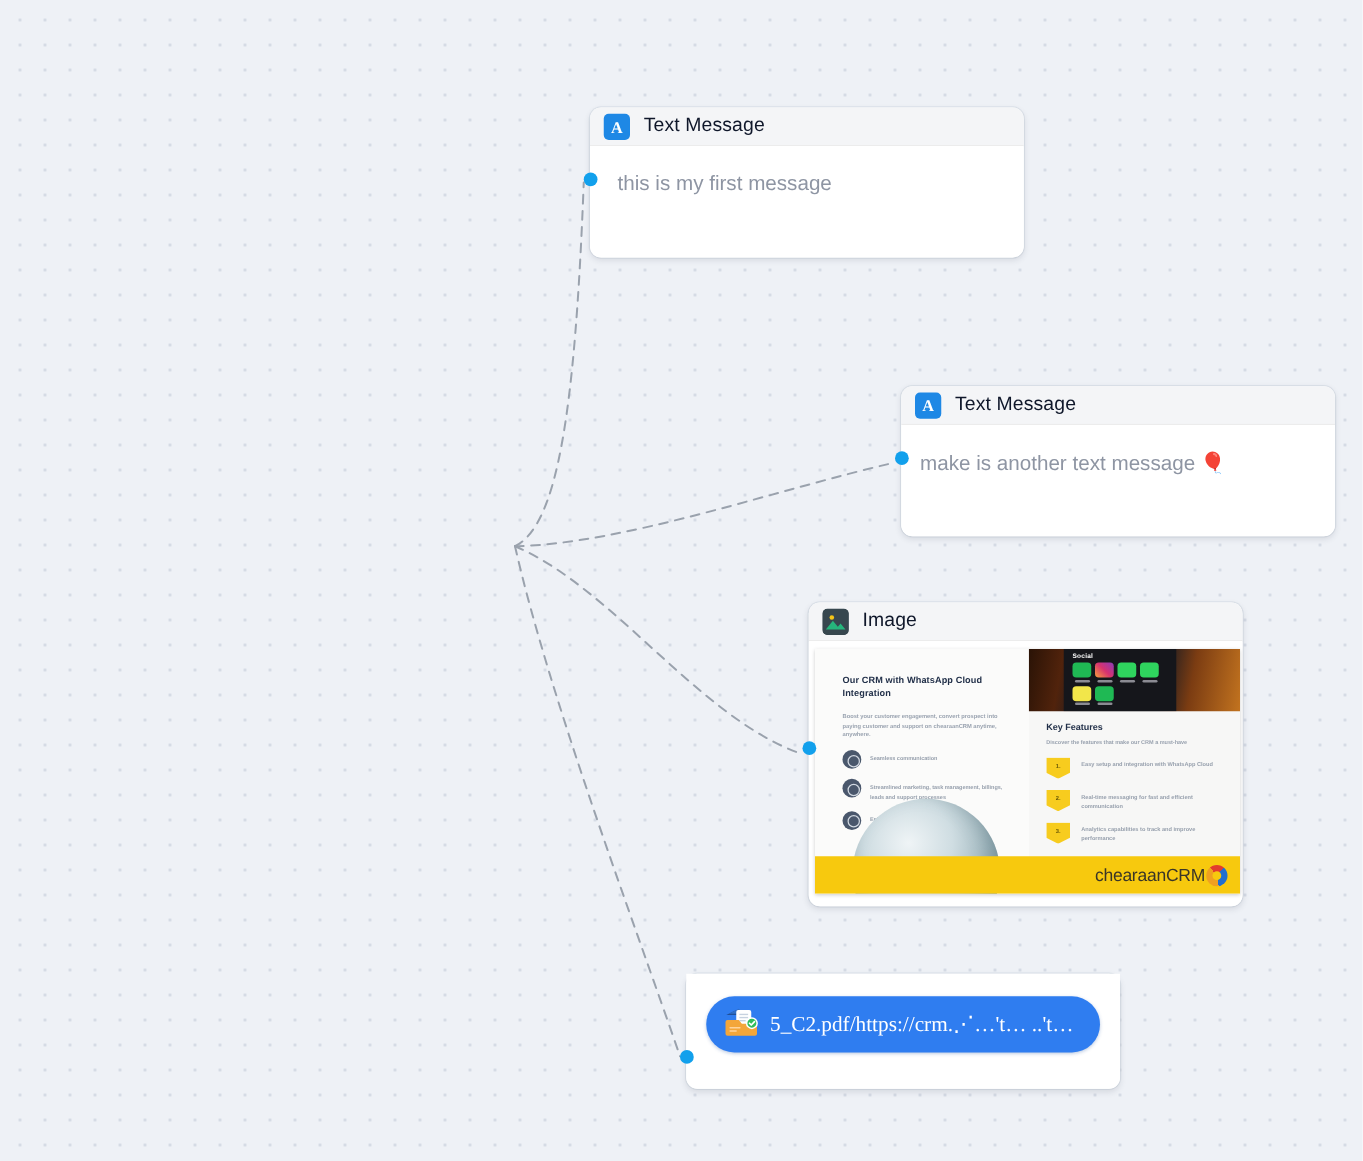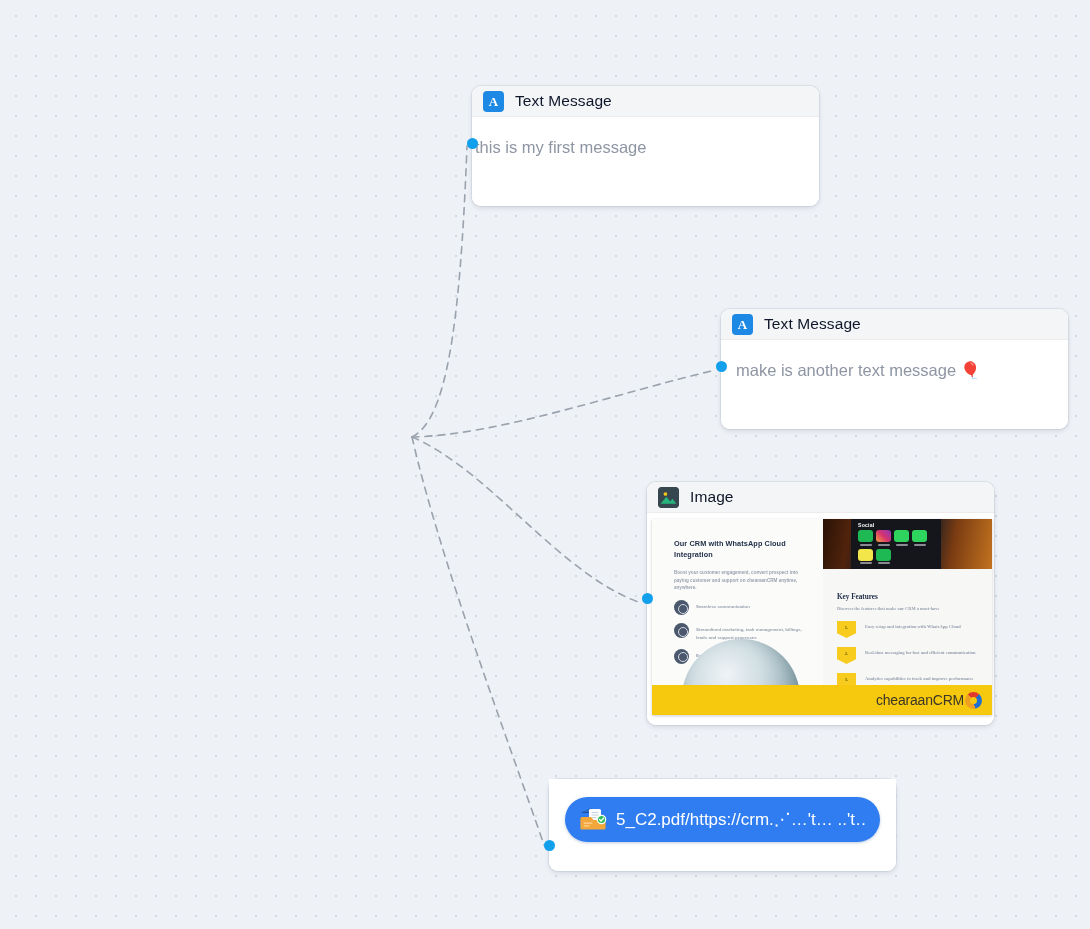--- a/index.html
+++ b/index.html
@@ -95,21 +95,21 @@
     z-index: 9;
   }
 
   
   #node-start { left: 60px; top: 376px; width: 347px; }
   #node-start .node-body { height: 75px; padding: 18px 0 0 5px; }
   #node-start .node-text { font-size: 17.5px; color: #8e95a3; }
 
   
   #node-msg1 { left: 472px; top: 86px; width: 347px; }
-  #node-msg1 .node-body { height: 89px; padding: 21px 0 0 3px; }
+  #node-msg1 .node-body { height: 89px; padding: 21px 0 0 22px; }
 
   
   #node-msg2 { left: 721px; top: 309px; width: 347px; }
   #node-msg2 .node-body { height: 89px; padding: 21px 0 0 15px; }
 
   
   #node-image { left: 647px; top: 482px; width: 347px; }
   #node-image .node-body { padding: 6px 2px 10px 2px; }
   .img-card {
     margin-left: 3px;
@@ -169,21 +169,21 @@
     width: 90px; height: 50px;
     background: #15161b;
   }
   .phone-screen .lbl {
     color: #fff; font-size: 5.2px; font-weight: 700;
     margin: 3px 0 2px 7px; letter-spacing: .2px;
   }
   .app-grid { display: grid; grid-template-columns: repeat(4, 15px); gap: 3px; margin-left: 7px; }
   .app-ic { width: 15px; height: 12px; border-radius: 3px; position: relative; }
   .app-lbl { height: 2px; width: 12px; background: #8b8b93; margin: 1.5px auto 0; border-radius: 1px; }
-  .key-wrap { padding: 24px 11px 0 14px; font-family: Liberation Serif, serif; }
+  .key-wrap { padding: 8px 11px 0 14px; }
   .key-wrap h5 { margin: 0 0 5px 0; font-size: 7.2px; color: #223049; font-weight: 700; }
   .key-sub { font-size: 4.4px; color: #9aa3b0; font-weight: 600; margin-bottom: 10px; }
   .kf { display: flex; align-items: flex-start; gap: 9px; margin-bottom: 9px; }
   .kf-badge {
     width: 19px; height: 17px; flex: 0 0 auto;
     background: #f7cc1e;
     clip-path: polygon(0 0, 100% 0, 100% 72%, 50% 100%, 0 72%);
     color: #6b5a06; font-size: 4.6px; font-weight: 700;
     display: flex; justify-content: center; padding-top: 4px;
   }
@@ -202,21 +202,21 @@
     background: conic-gradient(from 200deg, #f0a020 0deg 120deg, #e23b2e 120deg 200deg, #1f6fd0 200deg 330deg, #f0a020 330deg 360deg);
     position: relative;
   }
   .brand-logo::after {
     content:''; position:absolute; left:5px; top:5px;
     width: 7px; height: 7px; border-radius: 50%; background: #f7c90e;
   }
 
   
   #node-doc { left: 549px; top: 779px; width: 347px; }
-  #node-doc .node-body { height: 92px; padding: 18px 0 0 16px; }
+  #node-doc .node-body { height: 92px; padding: 18px 0 0 16px; font-family: Liberation Serif, serif; }
   .doc-pill {
     display: flex; align-items: center; gap: 9px;
     height: 45px; width: 315px;
     background: #2f7df0;
     border-radius: 23px;
     padding: 0 14px;
     box-shadow: 0 1px 3px rgba(30,80,160,.3);
     overflow: hidden;
   }
   .doc-pill-label {

